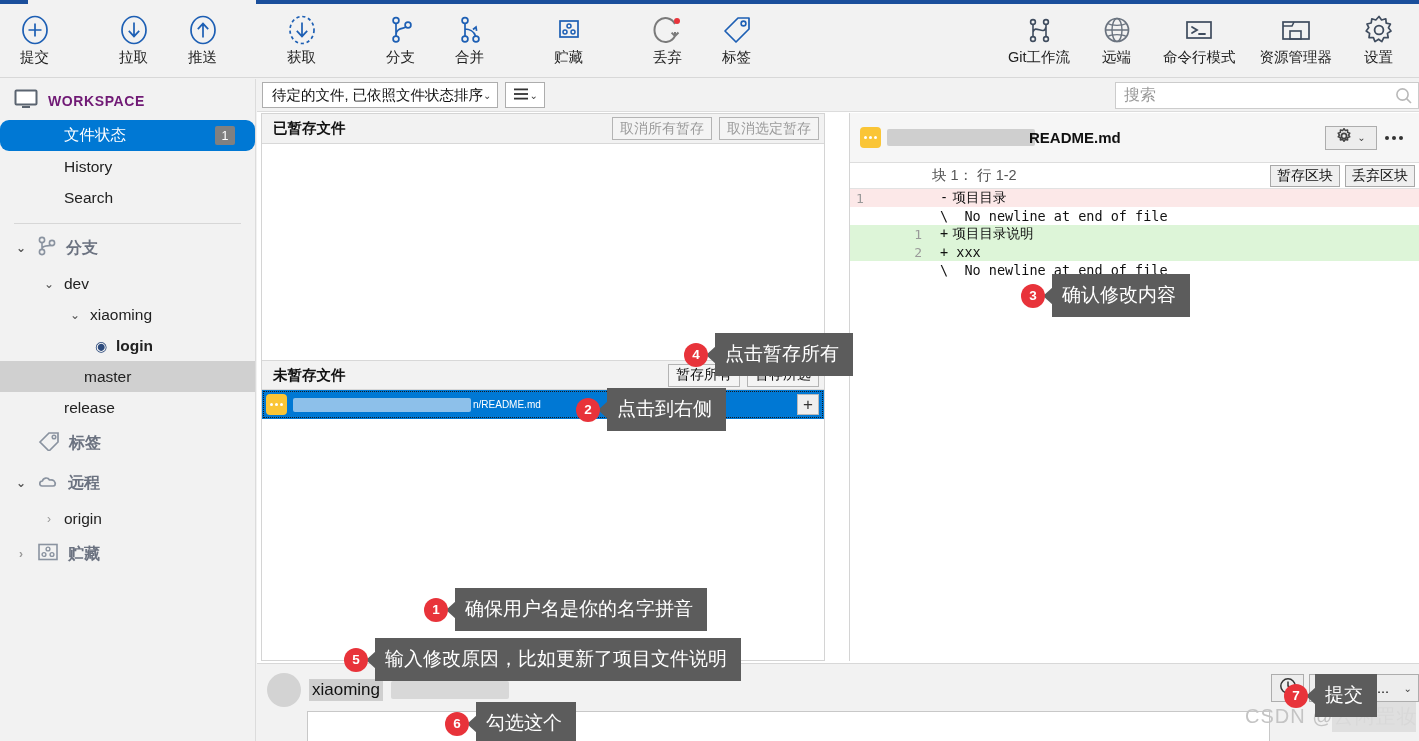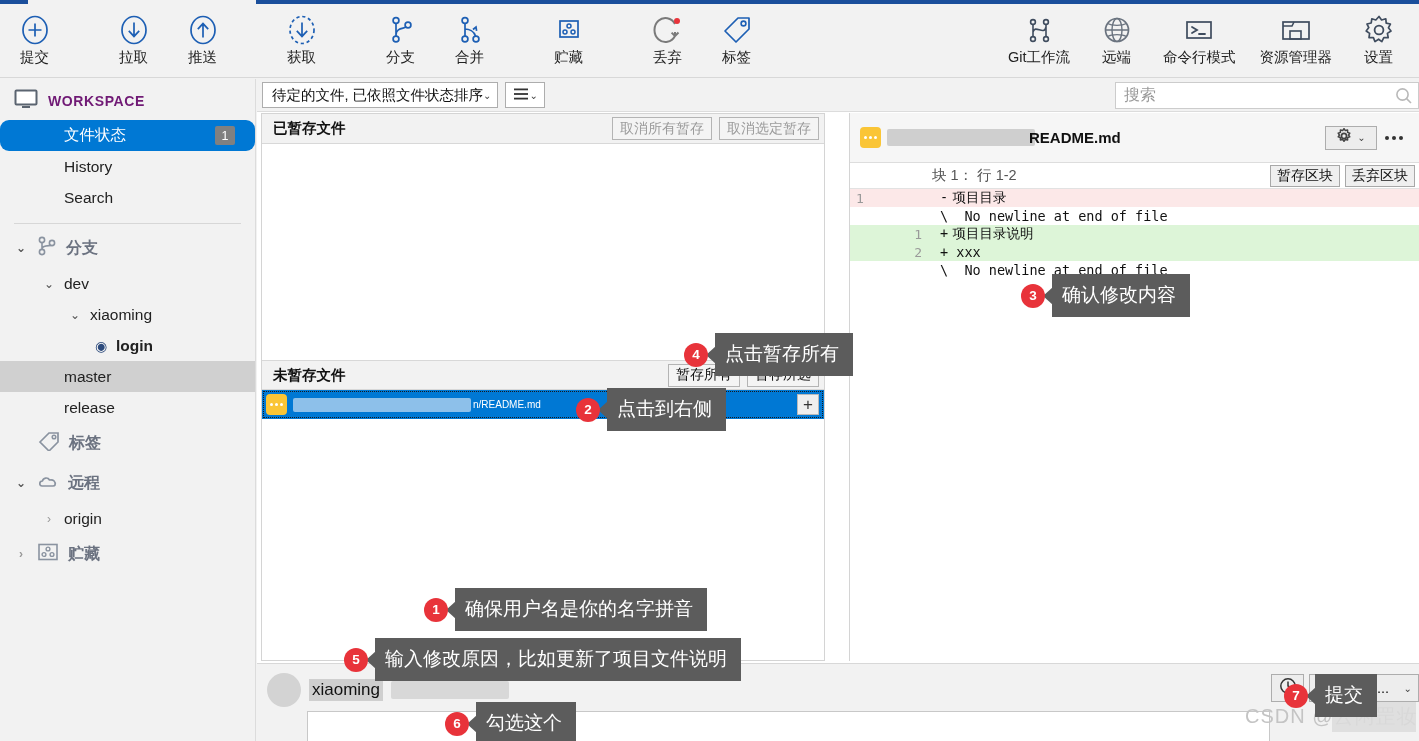--- a/index.html
+++ b/index.html
@@ -402,21 +402,21 @@
           <span style="margin-left: 8px;">dev</span>
         </div>
         <div class="sb-node" style="padding-left: 68px;">
           <span class="chev">⌄</span>
           <span style="margin-left: 8px;">xiaoming</span>
         </div>
         <div class="sb-node" style="padding-left: 94px;">
           <span class="chev" style="color:#2c4a7c;font-size:14px;">◉</span>
           <span style="margin-left: 8px; font-weight: bold;">login</span>
         </div>
-        <div class="sb-node sel" style="padding-left: 42px;">
+        <div class="sb-node sel" style="padding-left: 62px;">
           <span class="chev"></span>
           <span style="margin-left: 8px;">master</span>
         </div>
         <div class="sb-node" style="padding-left: 42px;">
           <span class="chev"></span>
           <span style="margin-left: 8px;">release</span>
         </div>
       </div>
 
     <div class="sb-group" style="padding-left:38px;">

